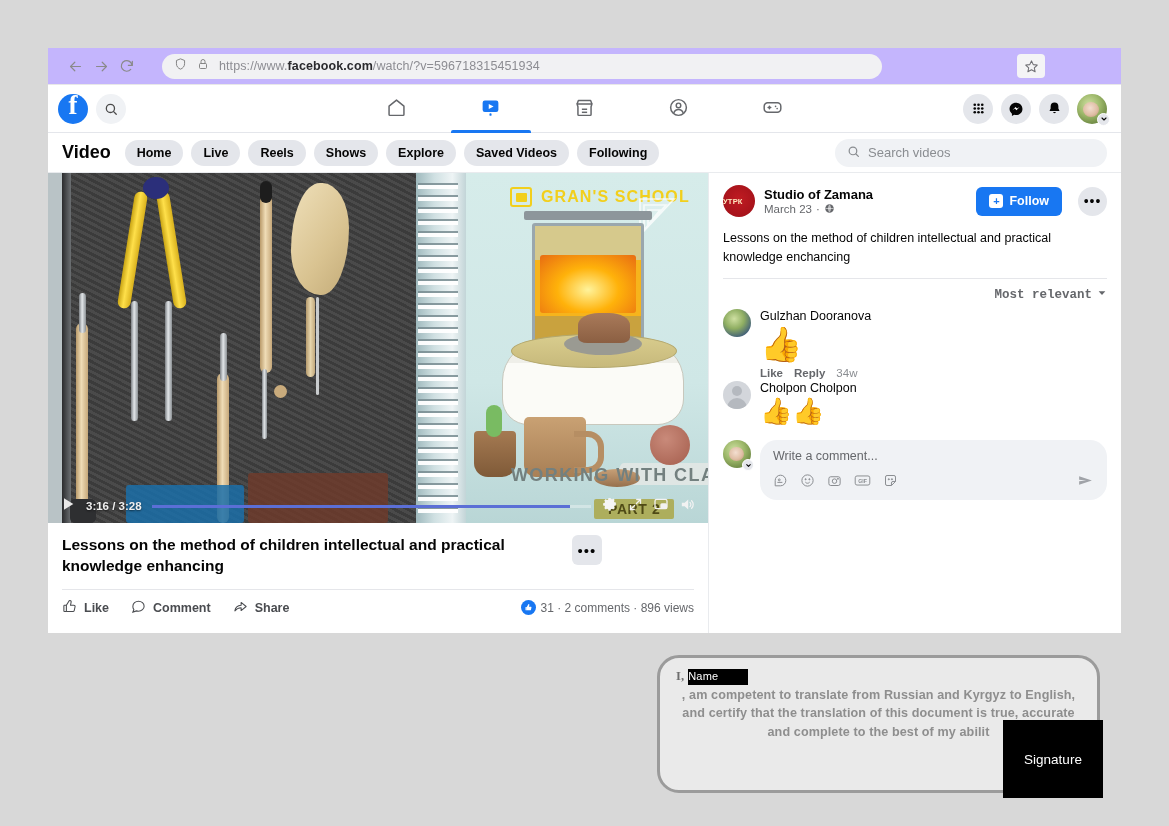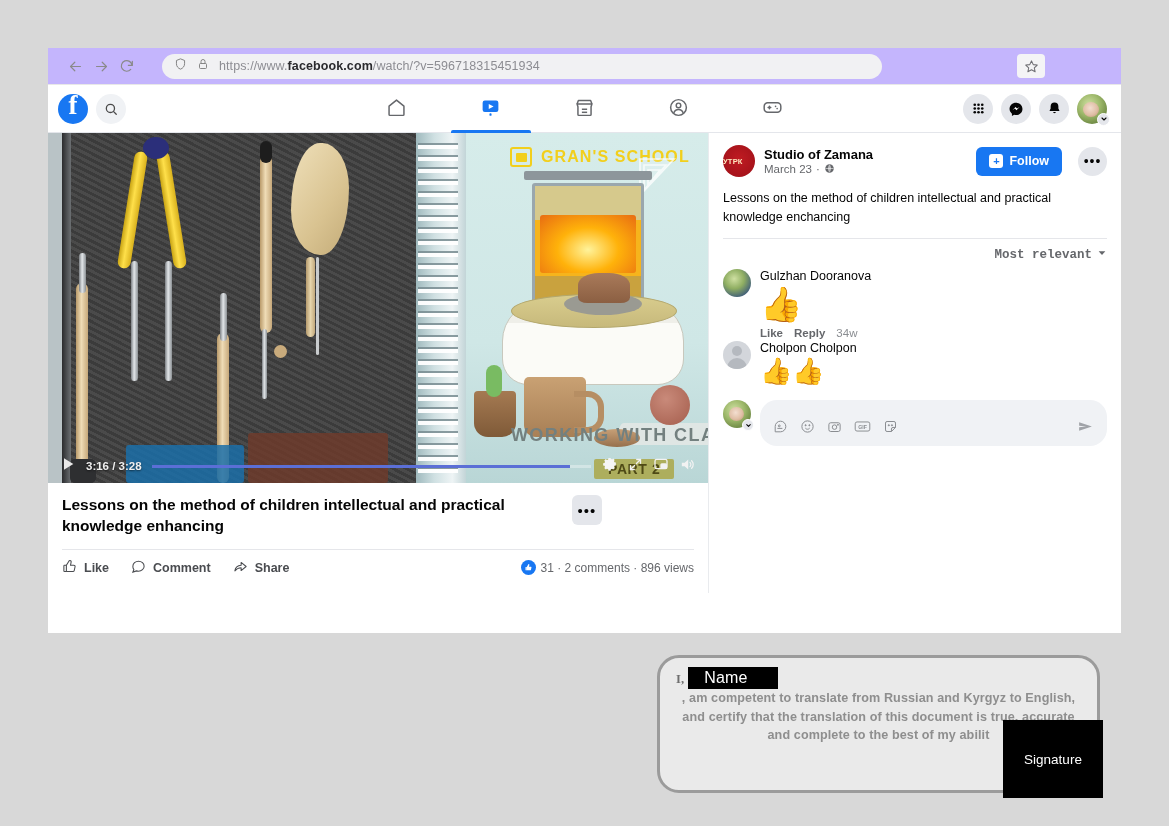--- a/index.html
+++ b/index.html
@@ -440,21 +440,21 @@
   }
   .cert-text {
     text-align: center; font-size: 12.6px; font-weight: 700;
     color: #8e8e8e; line-height: 1.48; letter-spacing: .1px;
   }
   .cert-line1 { text-align: left; display: flex; align-items: baseline; gap: 0; }
   .cert-i { color: #6e6e6e; font-family: "Liberation Serif", serif;
             font-size: 12.5px; font-weight: 700; }
   .redact-name {
     display: inline-block; background: #000; color: #fff;
-    font-weight: 400; font-size: 16px; padding: 1px 30px 1px 16px;
+    font-weight: 400; font-size: 11px; padding: 1px 30px 1px 0;
     margin: 0 0 0 4px; letter-spacing: .2px; line-height: 1.25;
   }
   .redact-sig {
     position: absolute; right: -6px; top: 62px; width: 100px; height: 78px;
     background: #000; color: #fff; font-size: 13.5px; font-weight: 400;
     display: flex; align-items: center; justify-content: center;
   }
 </style>
 </head>
 <body>
@@ -594,20 +594,39 @@
       <div class="avatar-nav">
         <span class="avatar-chev">
           <svg width="8" height="8" viewBox="0 0 24 24" fill="none" stroke="currentColor" stroke-width="3.4" stroke-linecap="round" stroke-linejoin="round">
               <polyline points="6 9 12 15 18 9"></polyline>
             </svg>
         </span>
       </div>
     </div>
   </div>
 
+  <div class="videobar">
+    <div class="videobar-title">Video</div>
+    <div class="pill">Home</div>
+    <div class="pill">Live</div>
+    <div class="pill">Reels</div>
+    <div class="pill">Shows</div>
+    <div class="pill">Explore</div>
+    <div class="pill">Saved Videos</div>
+    <div class="pill">Following</div>
+    <div class="video-search">
+      <span>
+        <svg width="13" height="13" viewBox="0 0 24 24" fill="none" stroke="currentColor" stroke-width="2.3" stroke-linecap="round">
+            <circle cx="11" cy="11" r="7"></circle>
+            <line x1="16.5" y1="16.5" x2="21" y2="21"></line>
+          </svg>
+      </span>
+      <span>Search videos</span>
+    </div>
+  </div>
 
   <div class="content">
 
     <div class="left-col">
 
       <div class="player">
         <div class="vid-photo">
           <div class="foam">
             <div class="foam-edge"></div>
             <div class="tool handle-wood" style="left:28px; top:150px; height:200px;"></div>
@@ -821,20 +840,21 @@
 
       <div class="composer-row">
         <div class="comp-ava">
           <span class="comp-chev">
             <svg width="7" height="7" viewBox="0 0 24 24" fill="none" stroke="currentColor" stroke-width="3.6" stroke-linecap="round" stroke-linejoin="round">
                 <polyline points="6 9 12 15 18 9"></polyline>
               </svg>
           </span>
         </div>
         <div class="comp-box">
+          <div class="comp-ph">Write a comment...</div>
           <div class="comp-icons">
             <span>
               <svg width="15" height="15" viewBox="0 0 24 24" fill="none" stroke="currentColor" stroke-width="1.6">
                   <path d="M3.5 12a8.5 8.5 0 1 1 8.5 8.5H3.5z"></path>
                   <circle cx="10" cy="11" r="1.5"></circle>
                   <path d="M7 15h8"></path>
                 </svg>
             </span>
             <span>
               <svg width="15" height="15" viewBox="0 0 24 24" fill="none" stroke="currentColor" stroke-width="1.6">

